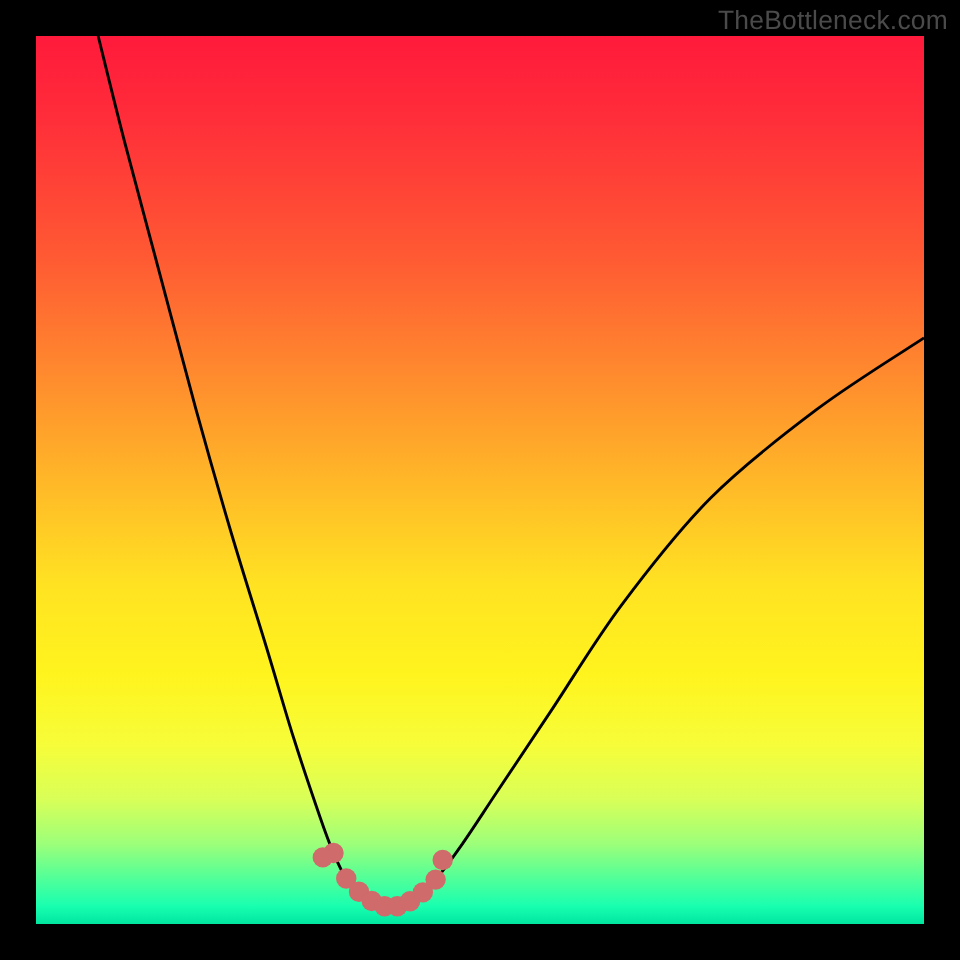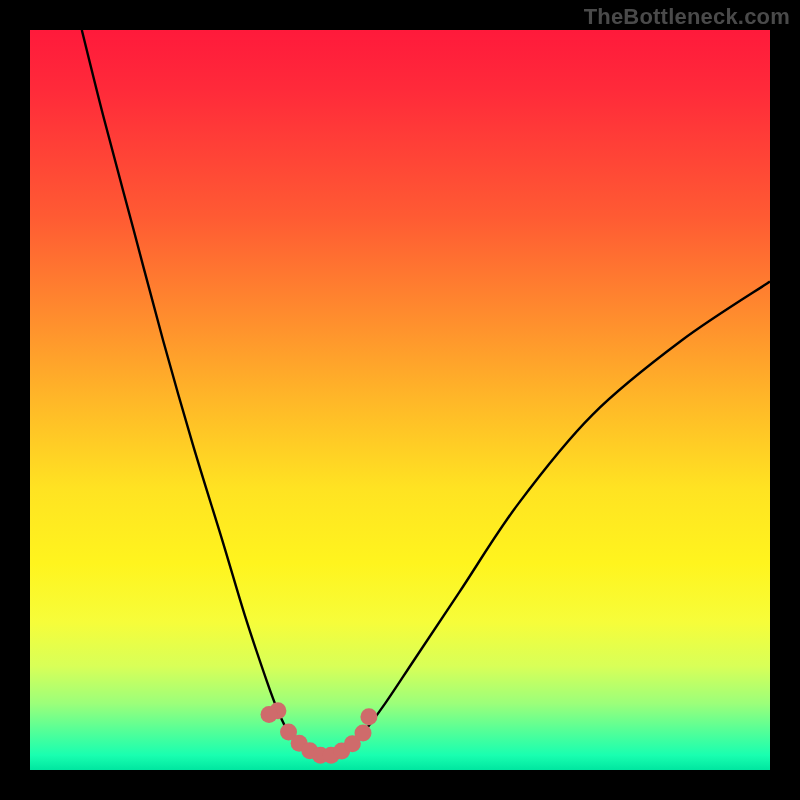--- a/index.html
+++ b/index.html
@@ -16,21 +16,21 @@
     width: 800px;
     height: 800px;
     background: #000;
   }
   .watermark {
     position: absolute;
     top: 4px;
     right: 10px;
     color: #4a4a4a;
     font-size: 22px;
-    font-weight: 700;
+    font-weight: 400;
     letter-spacing: 0.2px;
     user-select: none;
   }
   .plot {
     position: absolute;
     left: 30px;
     top: 30px;
     width: 740px;
     height: 740px;
     

